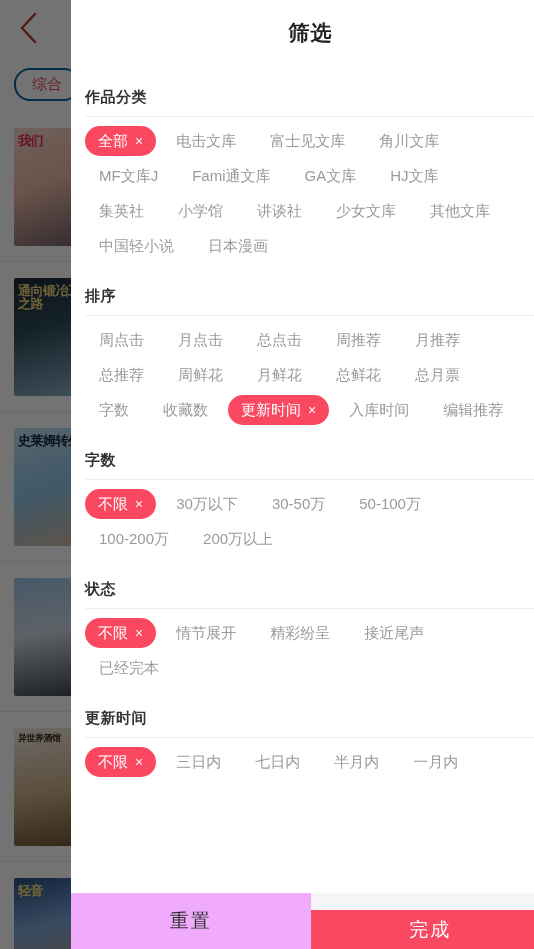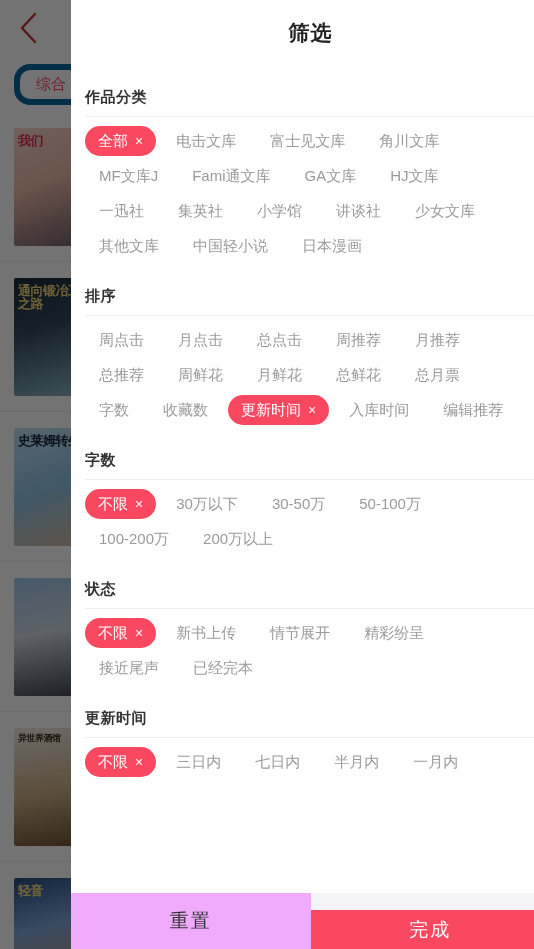--- a/index.html
+++ b/index.html
@@ -51,21 +51,21 @@
     top: 56px; left: 0;
     width: 534px;
     height: 56px;
     background: #ffffff;
     display: flex;
     align-items: center;
     padding-left: 14px;
     gap: 12px;
   }
   .bg-tab {
-    border: 6px solid #0369a1;
+    border: 2px solid #0369a1;
     color: #f0435c;
     border-radius: 16px;
     font-size: 15px;
     padding: 5px 16px;
     white-space: nowrap;
     background: #fff;
   }
 
   .bg-list {
     position: absolute;
@@ -342,23 +342,20 @@
             <div class="chip">
               <span>Fami通文库</span>
             </div>
             <div class="chip">
               <span>GA文库</span>
             </div>
             <div class="chip">
               <span>HJ文库</span>
             </div>
             <div class="chip">
-              <span>一迅社</span>
-            </div>
-            <div class="chip">
               <span>集英社</span>
             </div>
             <div class="chip">
               <span>小学馆</span>
             </div>
             <div class="chip">
               <span>讲谈社</span>
             </div>
             <div class="chip">
               <span>少女文库</span>
@@ -450,23 +447,20 @@
           </div>
         </div>
         <div class="section">
           <div class="section-title">状态</div>
           <div class="chips">
             <div class="chip selected">
               <span>不限</span>
               <span class="x">×</span>
             </div>
             <div class="chip">
-              <span>新书上传</span>
-            </div>
-            <div class="chip">
               <span>情节展开</span>
             </div>
             <div class="chip">
               <span>精彩纷呈</span>
             </div>
             <div class="chip">
               <span>接近尾声</span>
             </div>
             <div class="chip">
               <span>已经完本</span>

